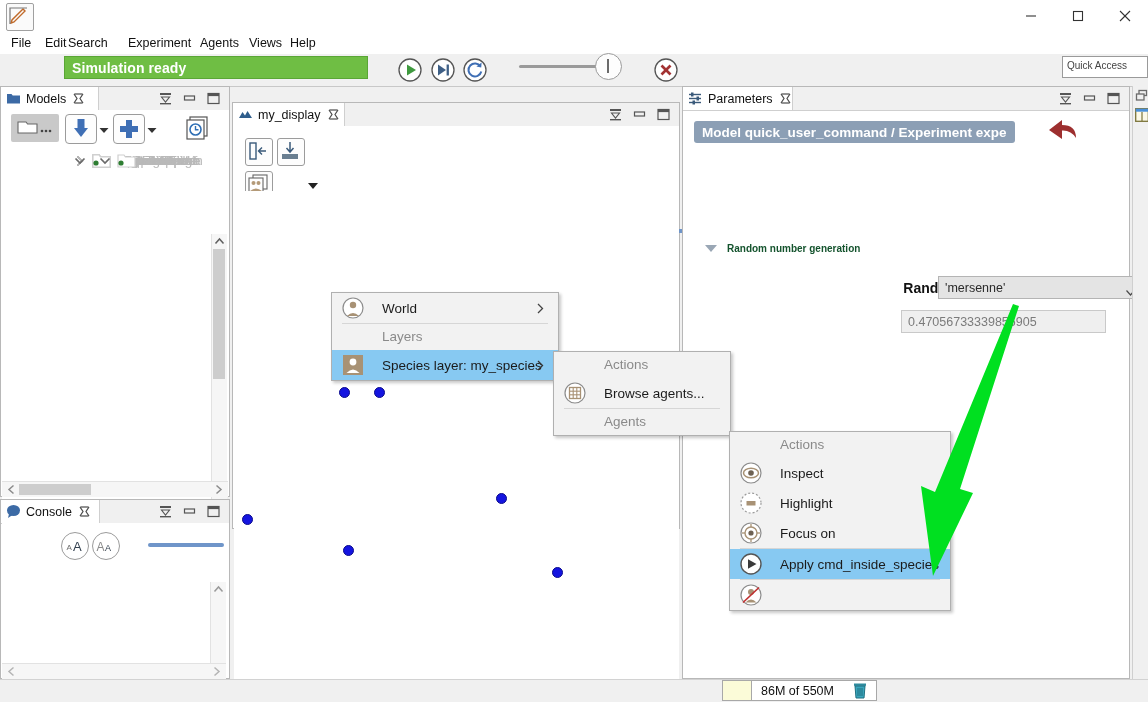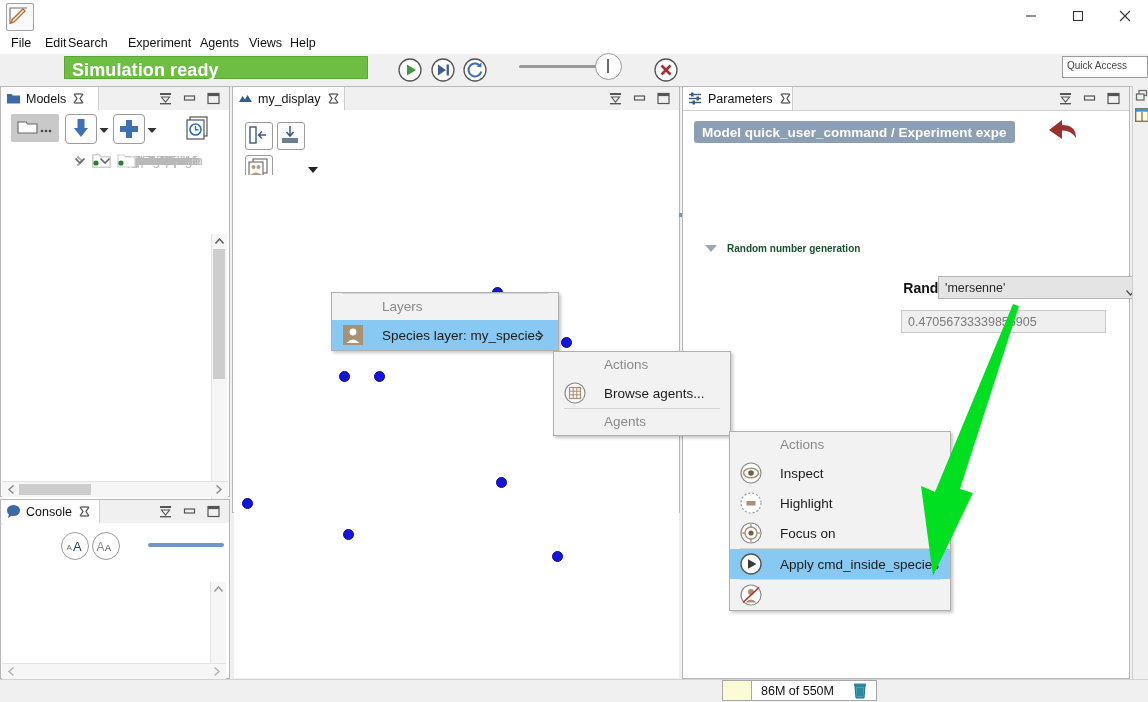--- a/index.html
+++ b/index.html
@@ -21,21 +21,21 @@
   .wbtn-min{right:94px;} .wbtn-max{right:47px;} .wbtn-close{right:0px;}
 
   
   .menubar{position:absolute;left:0;top:32px;width:1148px;height:22px;background:#ffffff;}
   .menubar .mi{position:absolute;top:3px;font-size:12.5px;color:#111;padding:1px 5px;white-space:nowrap;cursor:default;}
 
   
   .maintoolbar{position:absolute;left:0;top:54px;width:1148px;height:32px;background:#f0f0f0;border-bottom:1px solid #c8c8c8;}
   .tb-edit{position:absolute;left:6px;top:3px;width:26px;height:26px;border:1px solid #a0a0a0;background:#fafafa;border-radius:2px;}
   .simbar{position:absolute;left:64px;top:56px;width:302px;height:21px;background:#6fbe44;border:1px solid #5aa636;}
-  .simbar span{position:absolute;left:7px;top:3px;color:#ffffff;font-weight:bold;font-size:18px;letter-spacing:.1px;}
+  .simbar span{position:absolute;left:7px;top:3px;color:#ffffff;font-weight:bold;font-size:14px;letter-spacing:.1px;}
   .cbtn{position:absolute;top:54px;width:32px;height:32px;}
   .cbtn svg{position:absolute;left:50%;top:50%;transform:translate(-50%,-50%);}
   .slider-track{position:absolute;left:519px;top:65px;width:85px;height:3px;background:#9a9a9a;border-radius:2px;}
   .slider-knob{position:absolute;left:595px;top:53px;width:25px;height:25px;border-radius:50%;background:#fdfdfd;border:1px solid #9a9a9a;}
   .slider-knob::after{content:"";position:absolute;left:11px;top:5px;width:2px;height:14px;background:#6b6b6b;}
   .quickaccess{position:absolute;left:1062px;top:56px;width:84px;height:20px;background:#ffffff;border:1px solid #9a9a9a;}
   .quickaccess span{position:absolute;left:4px;top:3px;color:#444;font-size:10px;}
 
   
   .view{position:absolute;background:#ffffff;border:1px solid #b8b8b8;box-sizing:border-box;}
@@ -66,21 +66,21 @@
 
   
   #console{left:0px;top:499px;width:230px;height:180px;}
   #console .viewtabstrip{width:228px;}
   #console .vbtns{right:8px;}
   .cons-body{position:absolute;left:1px;top:23px;width:227px;height:155px;background:#fff;}
   .cons-abtn{position:absolute;top:9px;width:26px;height:26px;border-radius:50%;border:1px solid #9b9b9b;background:#fff;}
   .cons-line{position:absolute;left:146px;top:20px;width:76px;height:4px;background:#6f95c9;border-radius:2px;}
 
   
-  #display{left:232px;top:86px;width:448px;height:427px;}
+  #display{left:232px;top:102px;width:448px;height:427px;}
   #display .viewtabstrip{width:446px;}
   #display .vbtns{right:8px;}
   .disp-toolbar{position:absolute;left:0;top:23px;width:446px;height:64px;background:#ffffff;}
   .dbtn-sq{position:absolute;width:26px;height:26px;border:1px solid #9c9c9c;border-radius:3px;background:#fdfdfd;}
   .dslider{position:absolute;left:368px;top:126px;width:110px;height:4px;background:#6f95c9;border-radius:2px;}
   .dslider::after{content:"";position:absolute;right:-1px;top:-4px;width:3px;height:12px;background:#6f95c9;}
   .dcirc{position:absolute;width:26px;height:26px;}
   .canvas{position:absolute;left:1px;top:88px;width:445px;height:503px;background:#ffffff;}
   .dot{position:absolute;width:9px;height:9px;border-radius:50%;background:#1414e0;border:1px solid #0a0a8c;}
 
@@ -765,20 +765,35 @@
     <svg width="20" height="19" viewBox="0 0 20 19">
       <rect x="4" y="2.5" width="12" height="2.4" fill="#2e8b9e"></rect>
       <path d="M5 5 h10 l-1 12 h-8 Z" fill="#3aa6bc" stroke="#1f6f80" stroke-width="1"></path>
       <line x1="8" y1="7" x2="8" y2="15" stroke="#1f6f80" stroke-width="1"></line>
       <line x1="10" y1="7" x2="10" y2="15" stroke="#1f6f80" stroke-width="1"></line>
       <line x1="12" y1="7" x2="12" y2="15" stroke="#1f6f80" stroke-width="1"></line>
     </svg>
   </span>
 
   <div class="menu" id="menu1">
+    <div class="mrow">
+      <span class="m-ico">
+        <svg width="28" height="22" viewBox="0 0 28 22">
+          <circle cx="14" cy="11" r="10" fill="#fff" stroke="#8c8c8c" stroke-width="1.2"></circle>
+          <circle cx="14" cy="8" r="3.2" fill="#a89275"></circle>
+          <path d="M8 19 q6 -6 12 0 Z" fill="#a89275"></path>
+        </svg>
+      </span>
+      <span class="m-lbl">World</span>
+      <span class="m-arr">
+        <svg width="7" height="11" viewBox="0 0 7 11">
+            <path d="M1 1 L5.5 5.5 L1 10" fill="none" stroke="#444" stroke-width="1.3"></path>
+          </svg>
+      </span>
+    </div>
     <div class="msep"></div>
     <div class="mhead">
       <span>Layers</span>
     </div>
     <div class="mrow sel">
       <span class="m-ico">
         <svg width="28" height="22" viewBox="0 0 28 22">
           <rect x="4" y="1" width="20" height="20" fill="#a89275"></rect>
           <circle cx="14" cy="8" r="3.4" fill="#fff"></circle>
           <path d="M7.5 19 q6.5 -7 13 0 Z" fill="#fff"></path>

